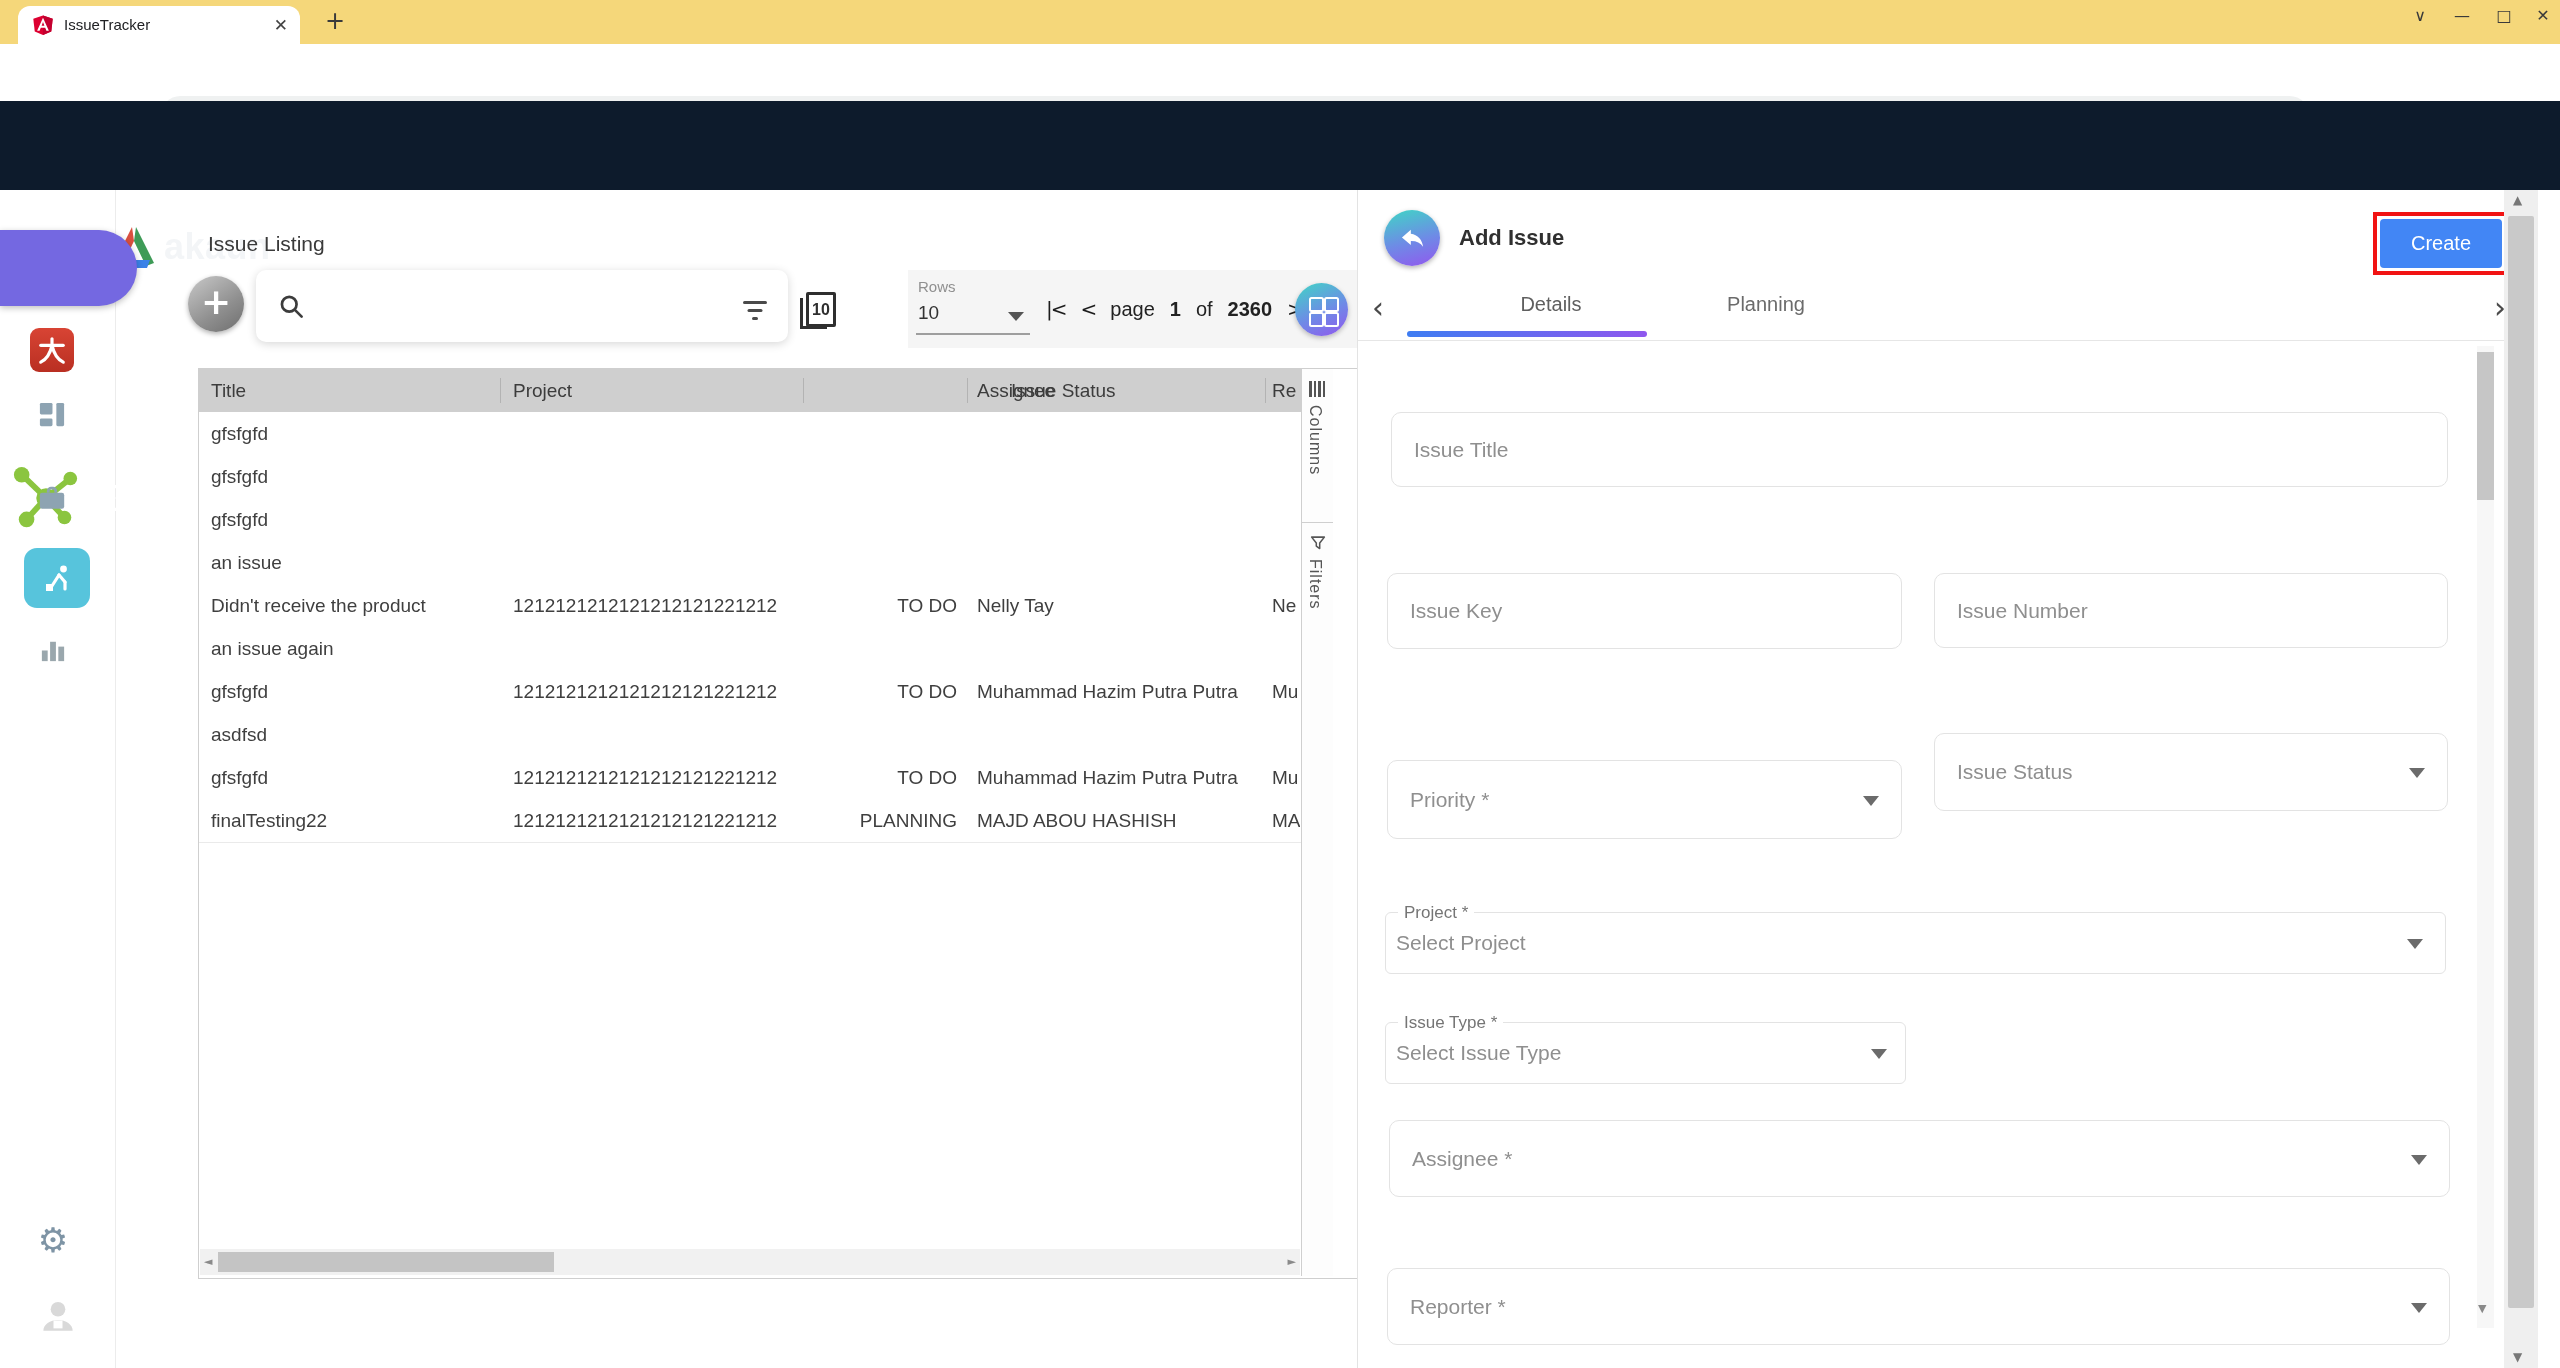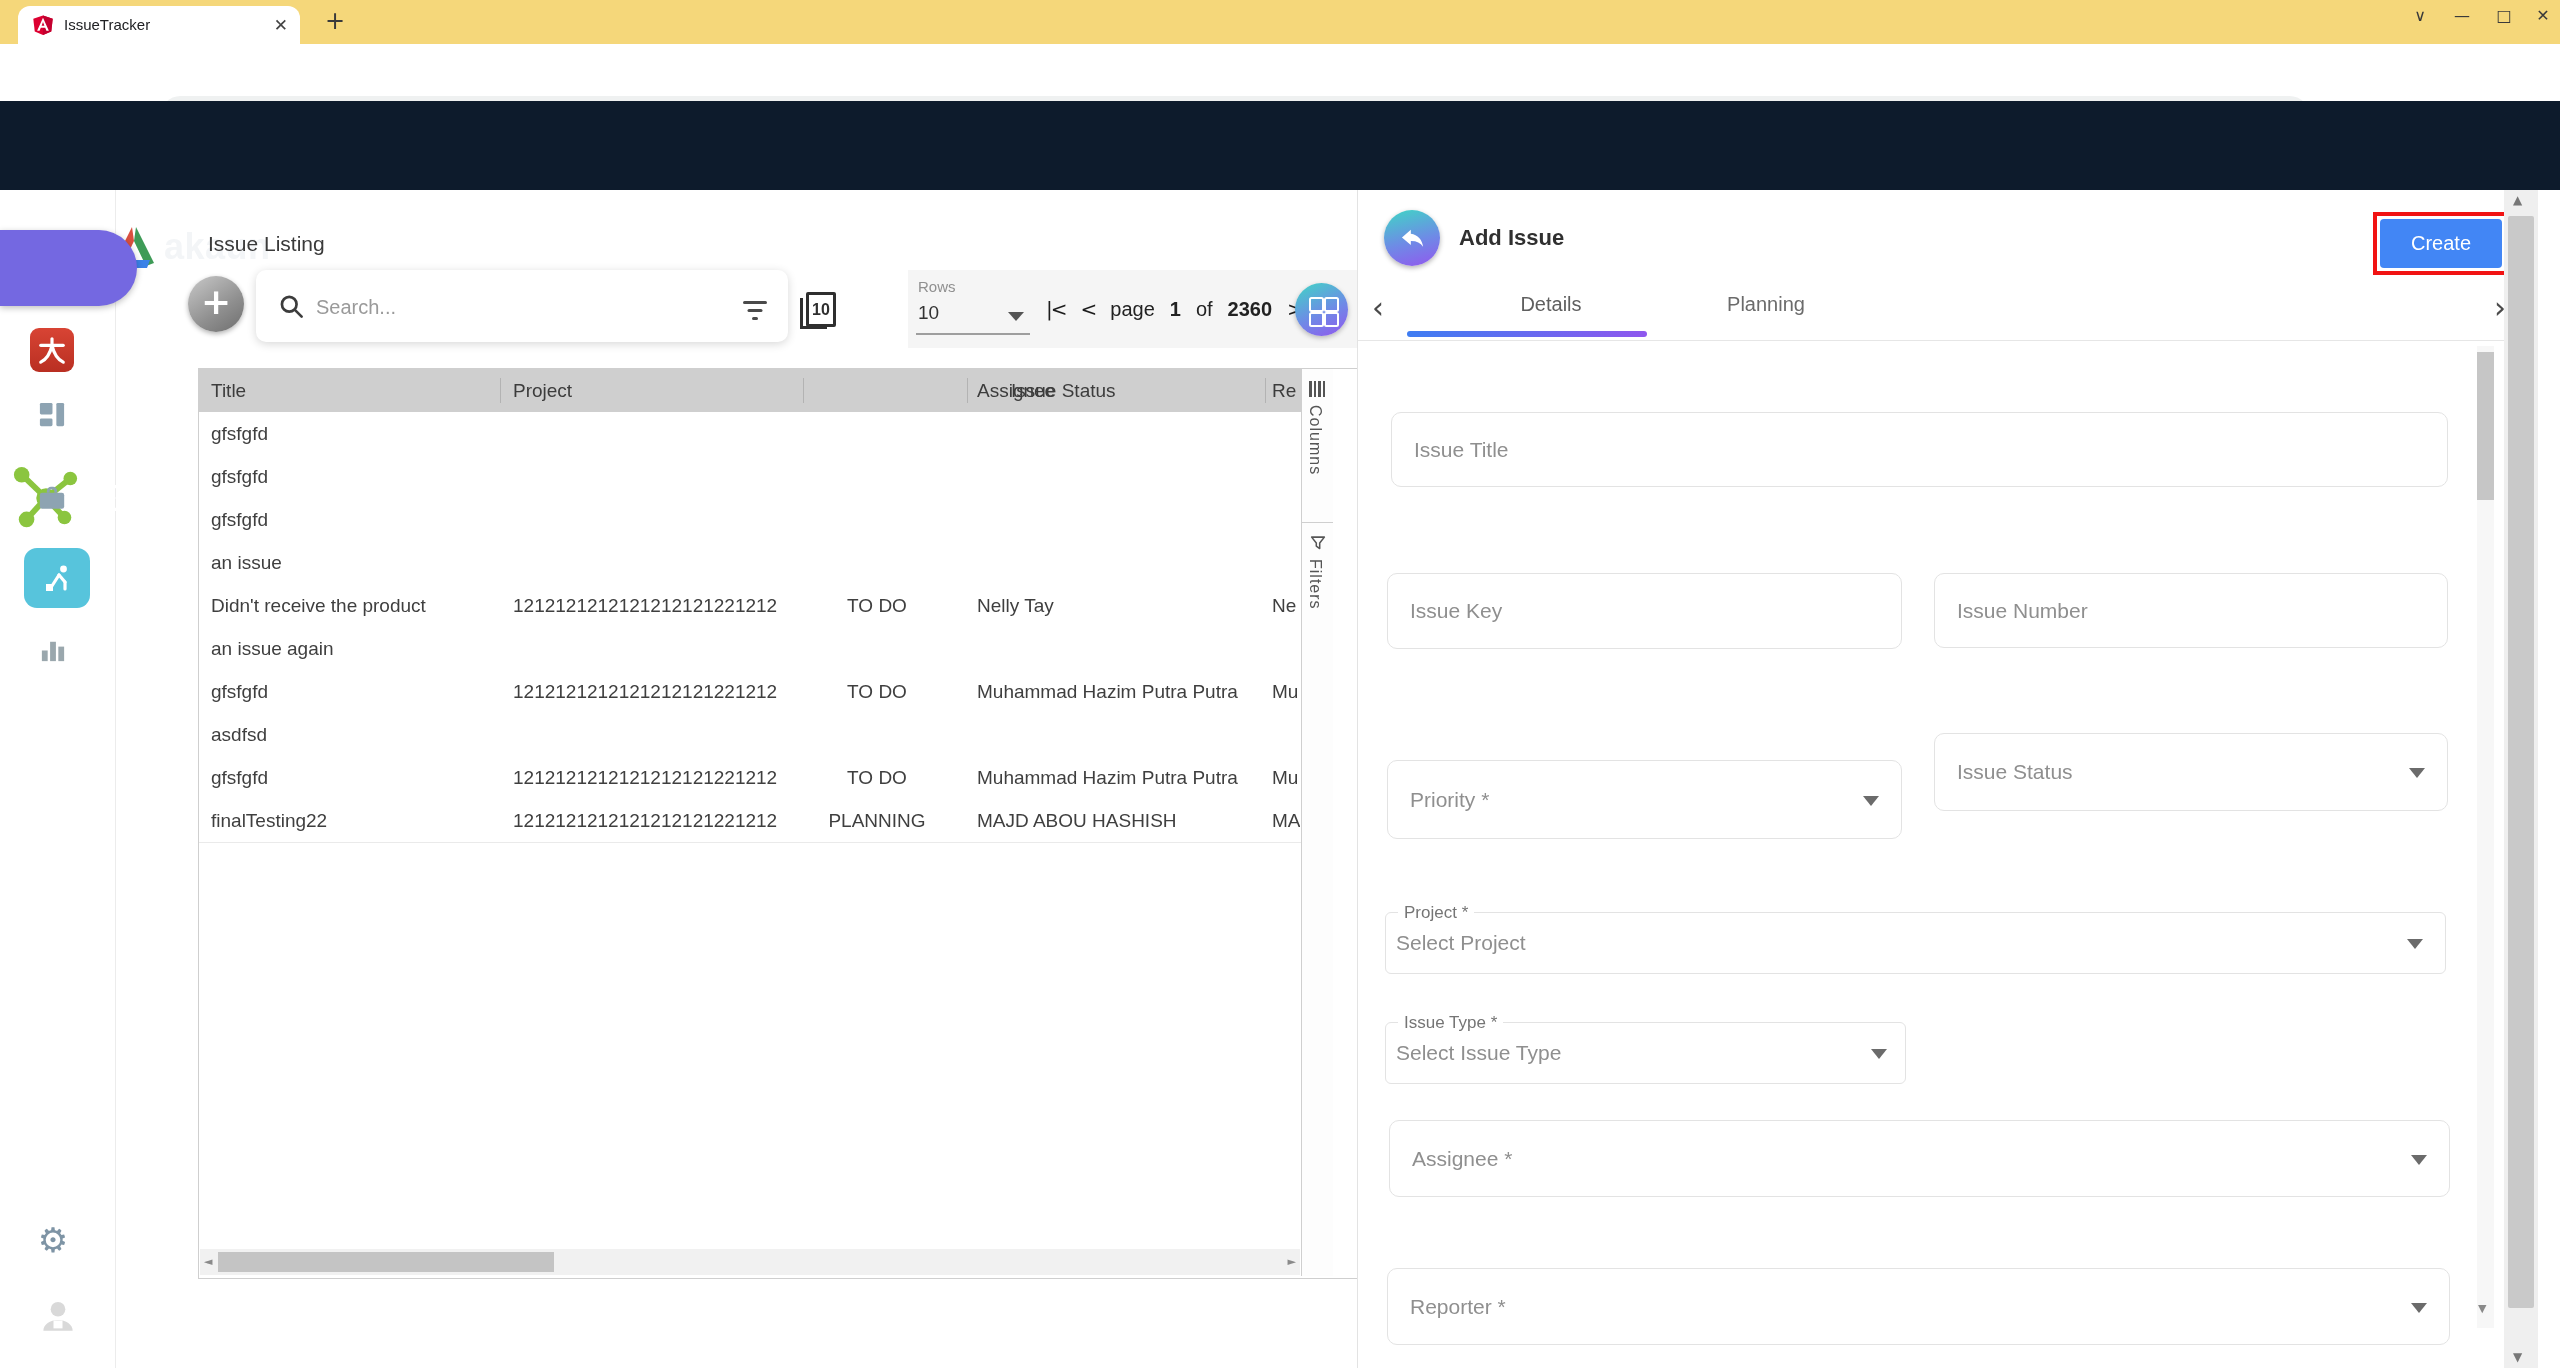--- a/index.html
+++ b/index.html
@@ -80,21 +80,21 @@
            background:linear-gradient(155deg,#3FD6C5 0%,#6E8BE6 55%,#9257EE 100%);box-shadow:0 2px 5px rgba(0,0,0,.25);}
   .gridbtn .g{position:absolute;width:11px;height:11px;border:2.5px solid #fff;border-radius:2.5px;}
 
   
   .tablewrap{left:198px;top:368px;width:1134px;height:909px;border:1px solid #CFCFCF;background:#fff;padding-left:24px;}
   .thead{left:0;top:0;width:1102px;height:43px;background:#CFCFCF;}
   .cell{position:absolute;top:0;height:43px;line-height:43px;font-size:19px;color:#3F3F3F;white-space:nowrap;}
   .hcell{color:#3C3C3C;}
   .c-title{left:12px;}
   .c-project{left:314px;}
-  .c-status{left:598px;width:160px;text-align:center;}
+  .c-status{left:598px;width:160px;text-align:right;}
   .c-assignee{left:778px;}
   .c-reporter{left:1073px;width:28px;overflow:hidden;}
   .hsep{position:absolute;top:9px;width:1px;height:25px;background:#b3b3b3;}
   .trow{position:absolute;left:0;width:1102px;height:43px;border-bottom:1px solid #EAEAEA;background:#fff;}
   .sidestrip{left:1102px;top:0;width:31px;height:907px;border-left:1px solid #CFCFCF;background:#fdfdfd;}
   .stripicon-cols{position:absolute;left:7px;top:12px;width:17px;height:17px;}
   .stripicon-cols i{position:absolute;top:0;width:2.5px;height:16px;background:#555;}
   .striptext{position:absolute;left:4px;writing-mode:vertical-rl;font-size:16px;color:#555;letter-spacing:1px;}
   .stripdivider{position:absolute;left:0;top:153px;width:31px;height:1px;background:#CFCFCF;}
   .stripicon-filt{position:absolute;left:7px;top:166px;width:18px;height:17px;}
@@ -273,21 +273,20 @@
 
   <div class="abs addbtn">
       <span class="uni">+</span>
     </div>
 
   <div class="abs searchbox">
     <svg width="27" height="27" viewBox="0 0 24 24">
       <circle cx="10" cy="10" r="6.5" fill="none" stroke="#3c3c3c" stroke-width="2.4"></circle>
       <line x1="15" y1="15" x2="21" y2="21" stroke="#3c3c3c" stroke-width="2.4" stroke-linecap="round"></line>
     </svg>
-    <input type="text" placeholder="Search..." style="">
   </div>
 
   <div class="abs filtericon">
     <i style="top:5px;width:24px;"></i>
       <i style="top:13px;width:15px;"></i>
       <i style="top:21px;width:6px;"></i>
   </div>
   <div class="abs copy2">
     <div class="backsheet"></div>
     <div class="frontsheet">10</div>

